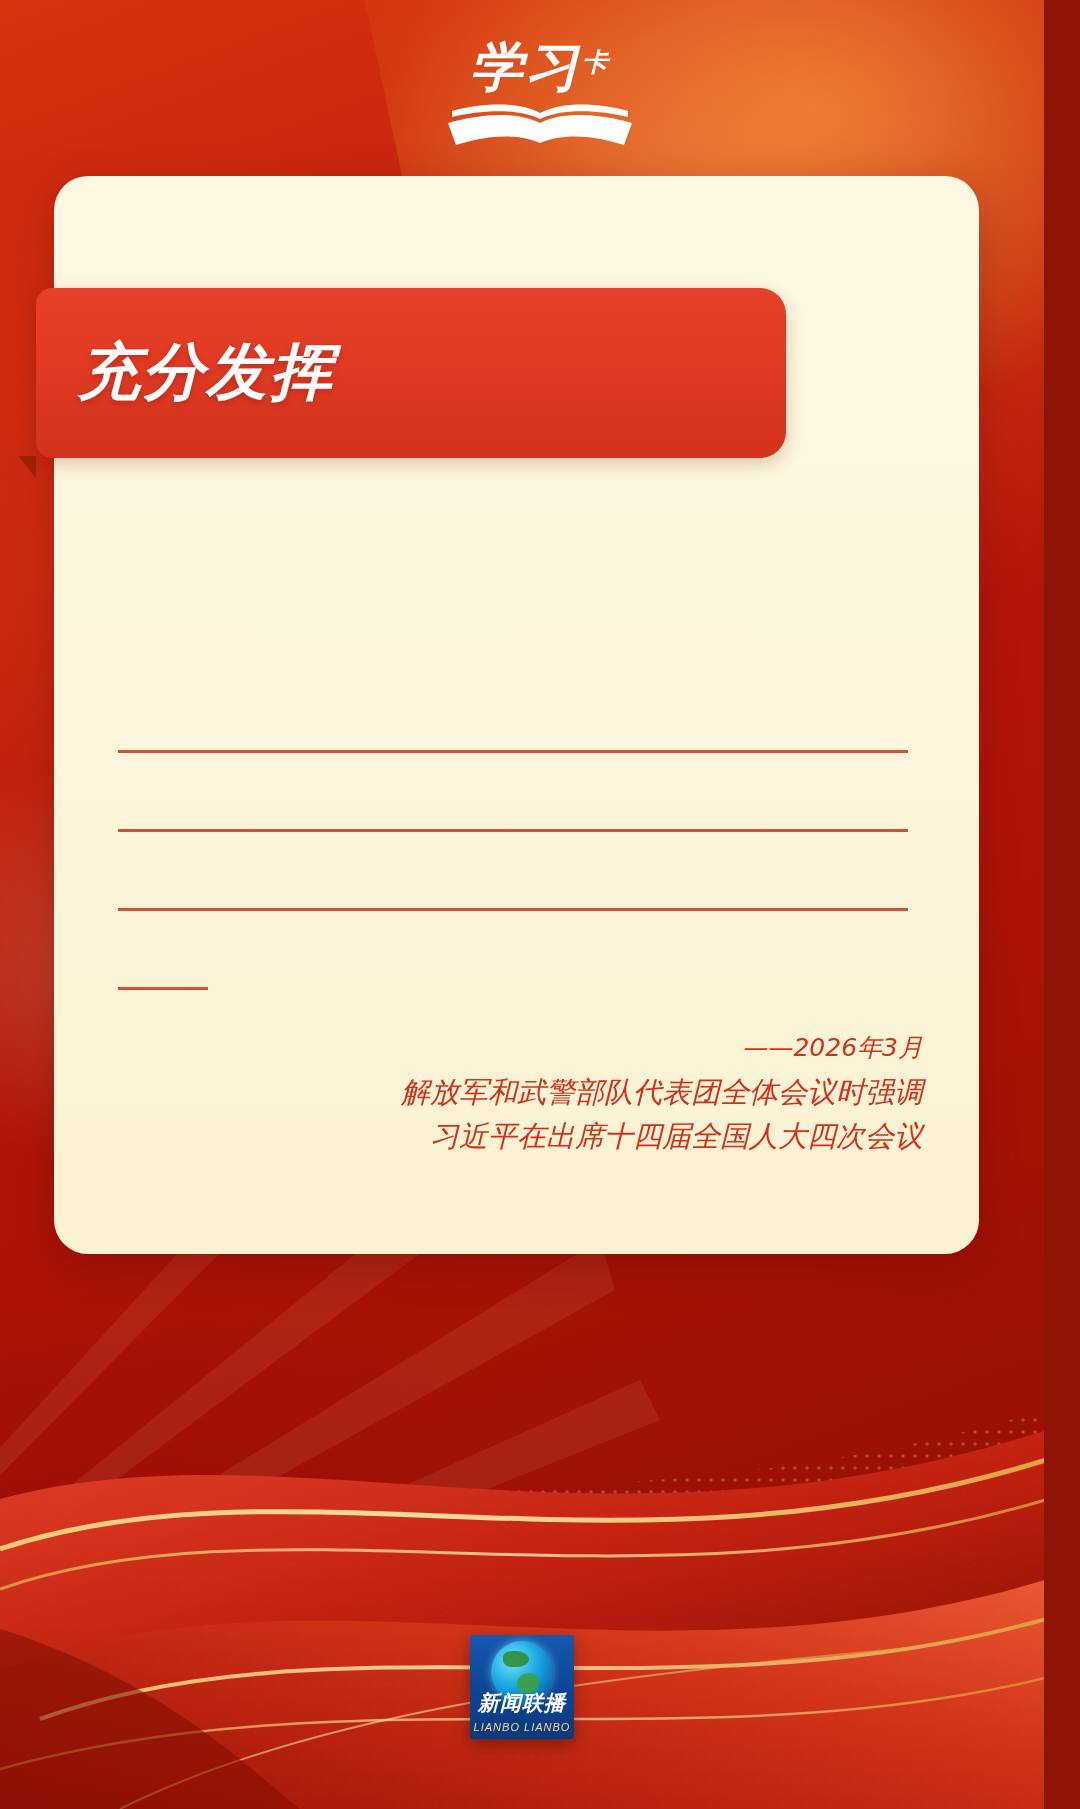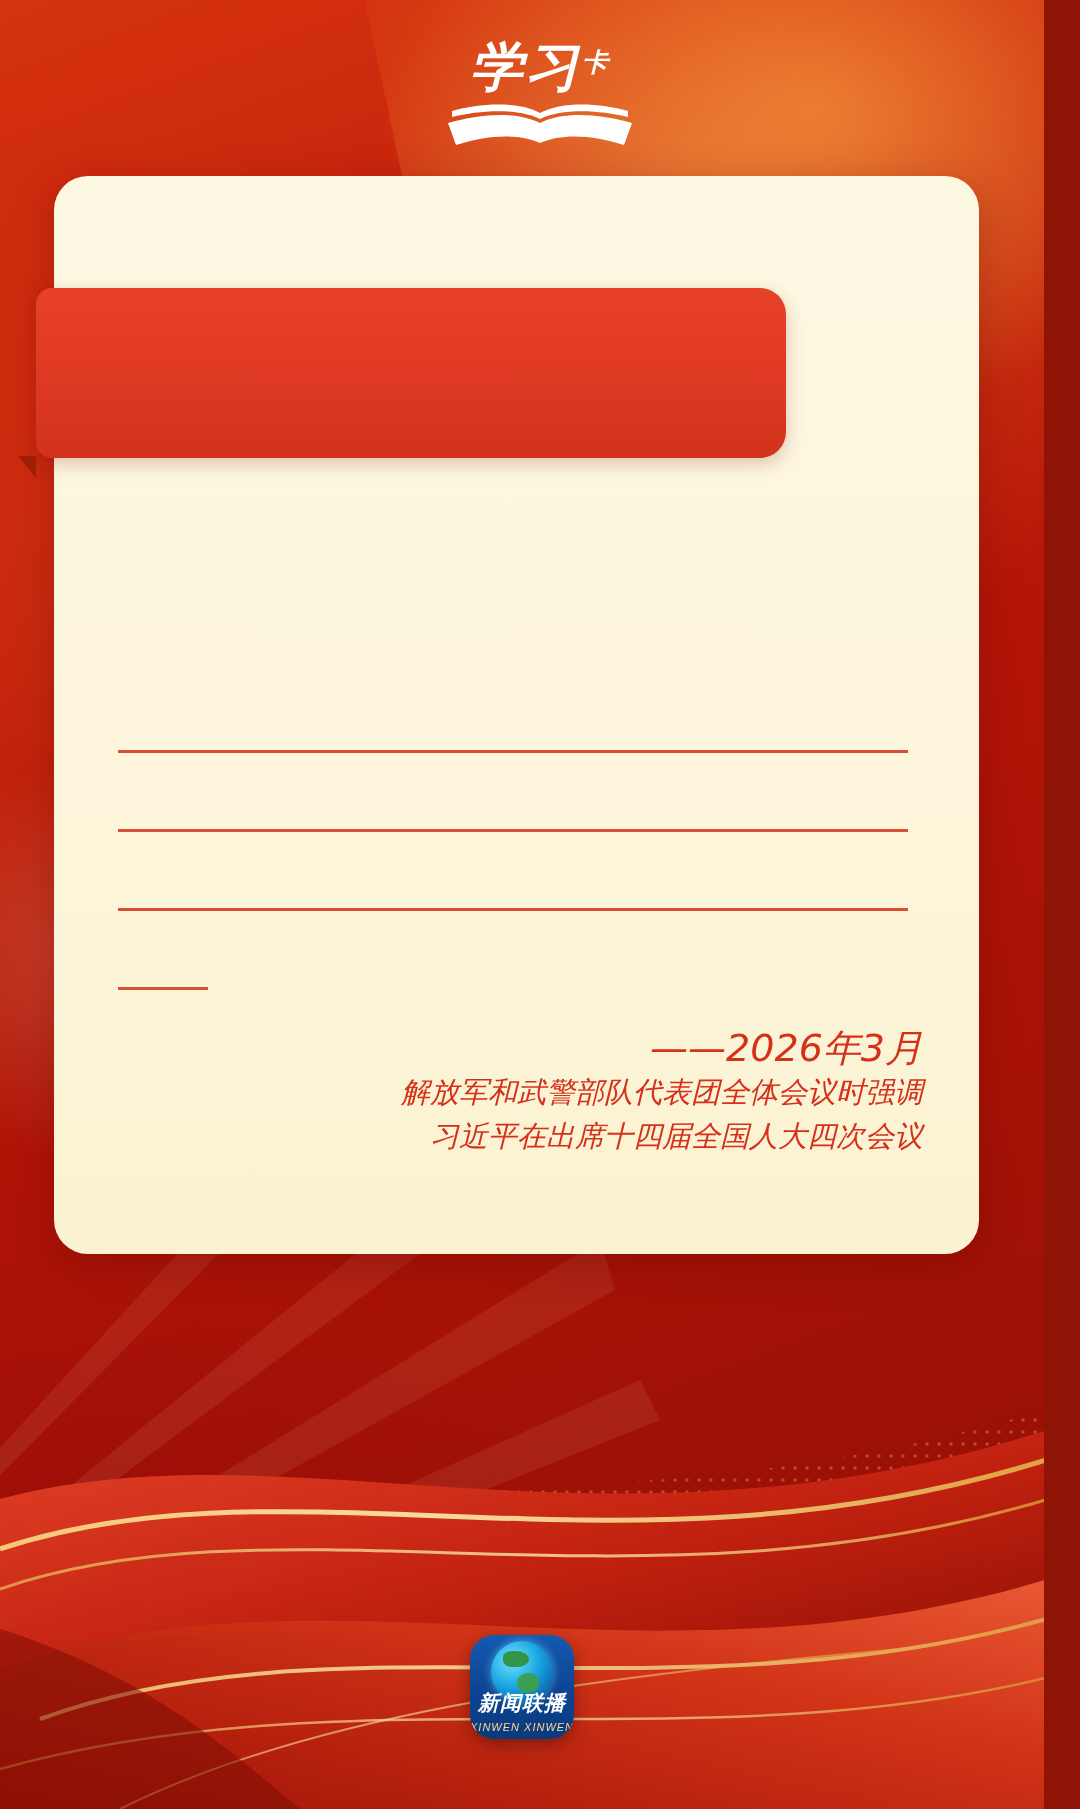--- a/index.html
+++ b/index.html
@@ -182,42 +182,42 @@
     right: 56px;
     bottom: 96px;
     text-align: right;
     color: #d5311a;
     font-size: 29px;
     line-height: 44px;
     font-family: "DejaVu Sans", "Liberation Sans", sans-serif;
     font-weight: 500;
   }
   .attribution .date {
-    font-size: 38px;
+    font-size: 25px;
   }
 
   
   .ribbons {
     position: absolute;
     left: 0;
     bottom: 0;
     width: 1080px;
     height: 560px;
     pointer-events: none;
   }
 
   
   .footer-badge {
     position: absolute;
     left: 50%;
     bottom: 70px;
     transform: translateX(-50%);
     width: 104px;
     height: 104px;
-    border-radius: 24px;
+    border-radius: 2px;
     background: linear-gradient(180deg, #1559b0 0%, #0d4491 55%, #0a3a7e 100%);
     box-shadow: 0 5px 16px rgba(0,0,0,0.35);
     overflow: hidden;
   }
   .globe {
     position: absolute;
     top: 6px;
     left: 50%;
     transform: translateX(-50%);
     width: 62px;
@@ -300,20 +300,21 @@
         <path d="M94 22 C70 10, 34 13, 2 22 L10 44 C40 34, 72 32, 94 42 Z" fill="#ffffff"></path>
         <path d="M94 22 C118 10, 154 13, 186 22 L178 44 C148 34, 116 32, 94 42 Z" fill="#ffffff"></path>
       </svg>
     </div>
   </div>
 
   <div class="card">
 
     <div class="title-banner">
       <div class="title-text">
+        <div>充分发挥</div>
       </div>
     </div>
 
     <div class="u-line u1"></div>
     <div class="u-line u2"></div>
     <div class="u-line u3"></div>
     <div class="u-line u4"></div>
 
 
     <div class="attribution">
@@ -361,16 +362,16 @@
     <path d="M40,470 C340,360 700,480 1080,360" stroke="url(#gGold)" stroke-width="4" fill="none" opacity="0.85"></path>
     <path d="M0,520 C360,420 720,520 1080,420" stroke="url(#gGold2)" stroke-width="2.5" fill="none" opacity="0.7"></path>
     <path d="M120,560 C300,470 560,430 900,400" stroke="url(#gGold)" stroke-width="2" fill="none" opacity="0.6"></path>
 
     <path d="M0,380 C160,430 250,520 300,560 L0,560 Z" fill="#7d0c03" opacity="0.55"></path>
   </svg>
 
   <div class="footer-badge">
     <div class="globe"></div>
     <div class="badge-cn">新闻联播</div>
-    <div class="badge-en">XINWEN XINWEN</div>
+    <div class="badge-en">LIANBO LIANBO</div>
   </div>
 
 </div>
 
 </body></html>

